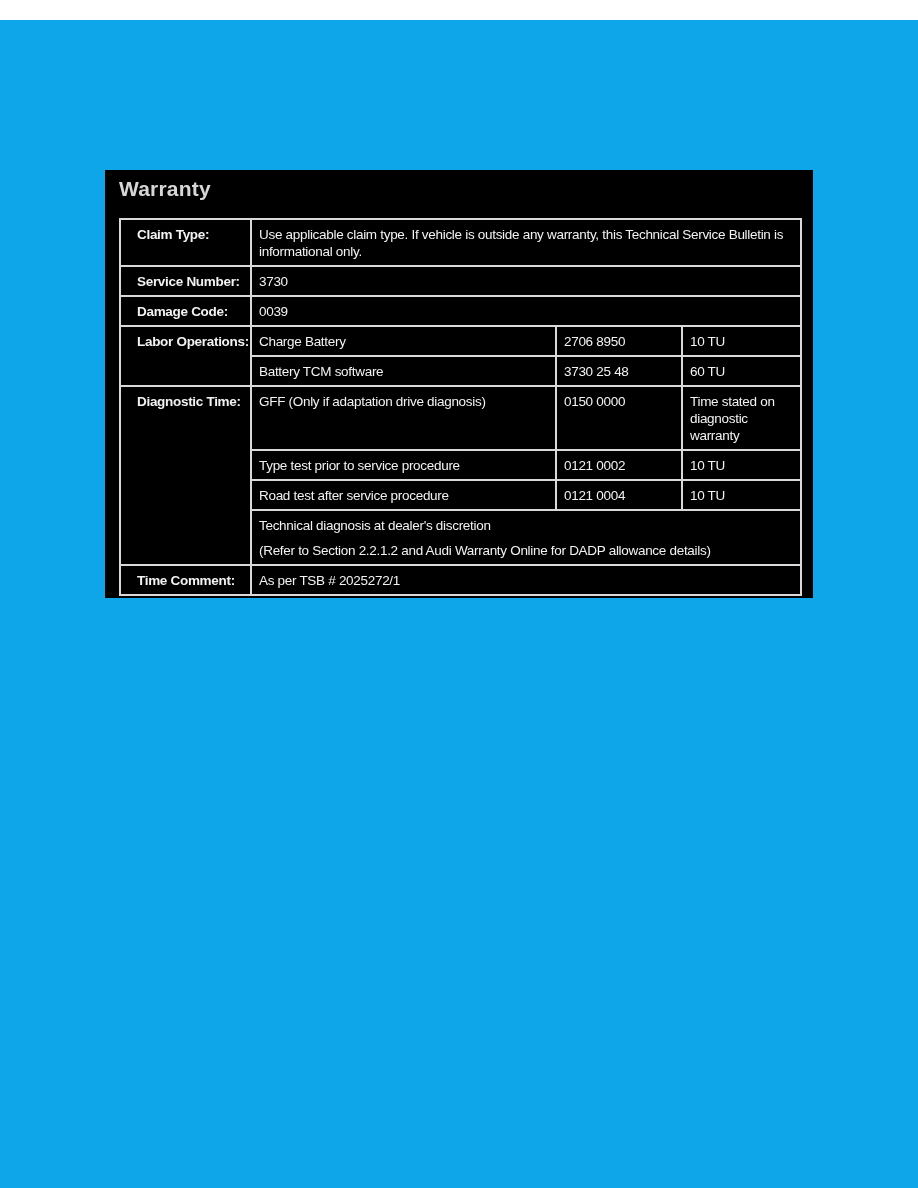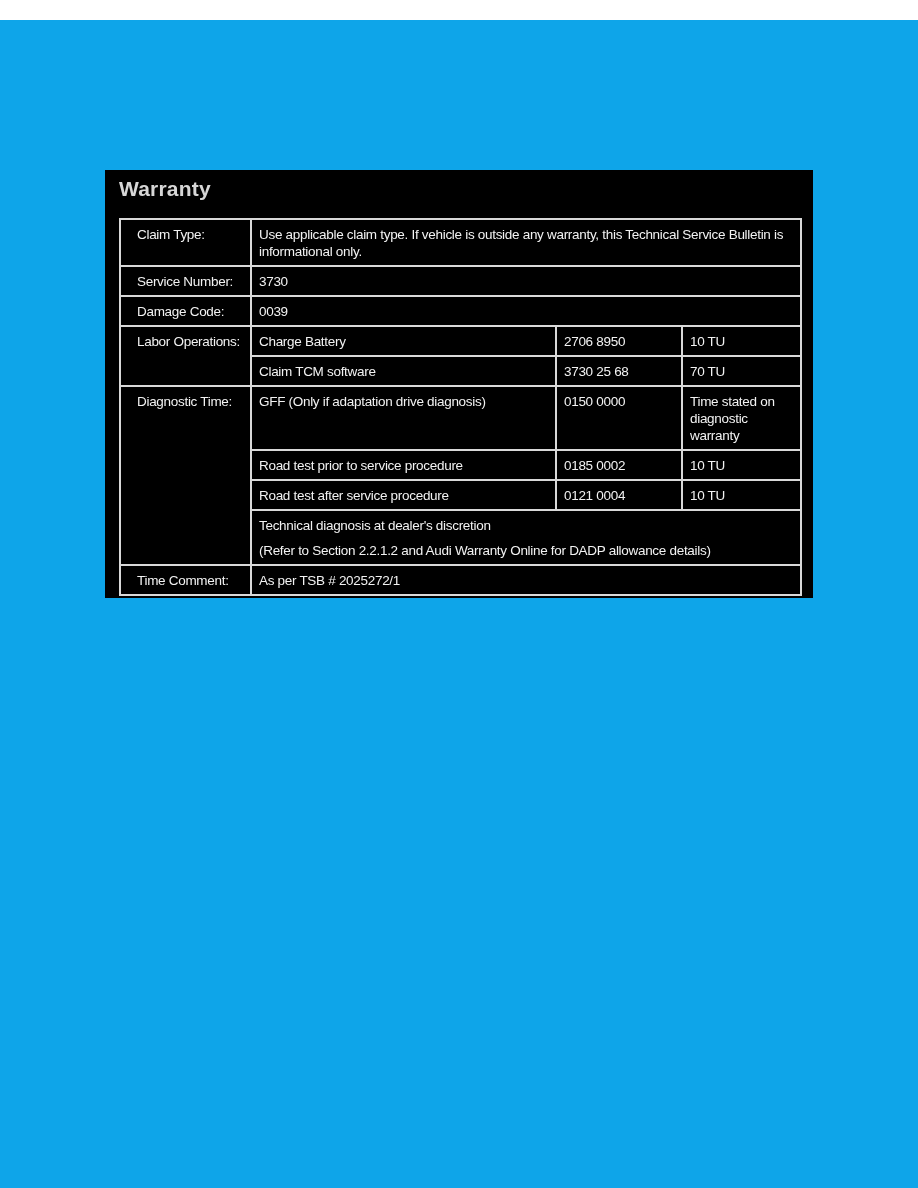--- a/index.html
+++ b/index.html
@@ -44,21 +44,21 @@
     border: 2px solid #d9d9d9;
     color: #f2f2f2;
     font-size: 13.5px;
     letter-spacing: -0.3px;
     line-height: 17px;
     vertical-align: top;
     text-align: left;
     padding: 6px 5px 5px 7px;
   }
   table.warranty th {
-    font-weight: normal;
+    font-weight: bold;
     white-space: nowrap;
     padding-left: 16px;
   }
   tr.r-claim-type    { height: 47px; }
   tr.r-service       { height: 29px; }
   tr.r-damage        { height: 30px; }
   tr.r-labor-1, tr.r-labor-2 { height: 29px; }
   tr.r-gff           { height: 62px; }
   tr.r-road-1, tr.r-road-2   { height: 29px; }
   tr.r-note          { height: 52px; }
@@ -95,34 +95,34 @@
           <td colspan="3">0039</td>
         </tr>
 
         <tr class="r-labor-1">
           <th rowspan="2">Labor Operations:</th>
           <td>Charge Battery</td>
           <td>2706 8950</td>
           <td>10 TU</td>
         </tr>
         <tr class="r-labor-2">
-          <td>Claim TCM software</td>
-          <td>3730 25 68</td>
-          <td>70 TU</td>
+          <td>Battery TCM software</td>
+          <td>3730 25 48</td>
+          <td>60 TU</td>
         </tr>
 
         <tr class="r-gff">
           <th rowspan="4">Diagnostic Time:</th>
           <td>GFF (Only if adaptation drive diagnosis)</td>
           <td>0150 0000</td>
           <td>Time stated on diagnostic warranty</td>
         </tr>
         <tr class="r-road-1">
-          <td>Road test prior to service procedure</td>
-          <td>0185 0002</td>
+          <td>Type test prior to service procedure</td>
+          <td>0121 0002</td>
           <td>10 TU</td>
         </tr>
         <tr class="r-road-2">
           <td>Road test after service procedure</td>
           <td>0121 0004</td>
           <td>10 TU</td>
         </tr>
         <tr class="r-note">
           <td colspan="3">
             <div class="note-line1">Technical diagnosis at dealer's discretion</div>

